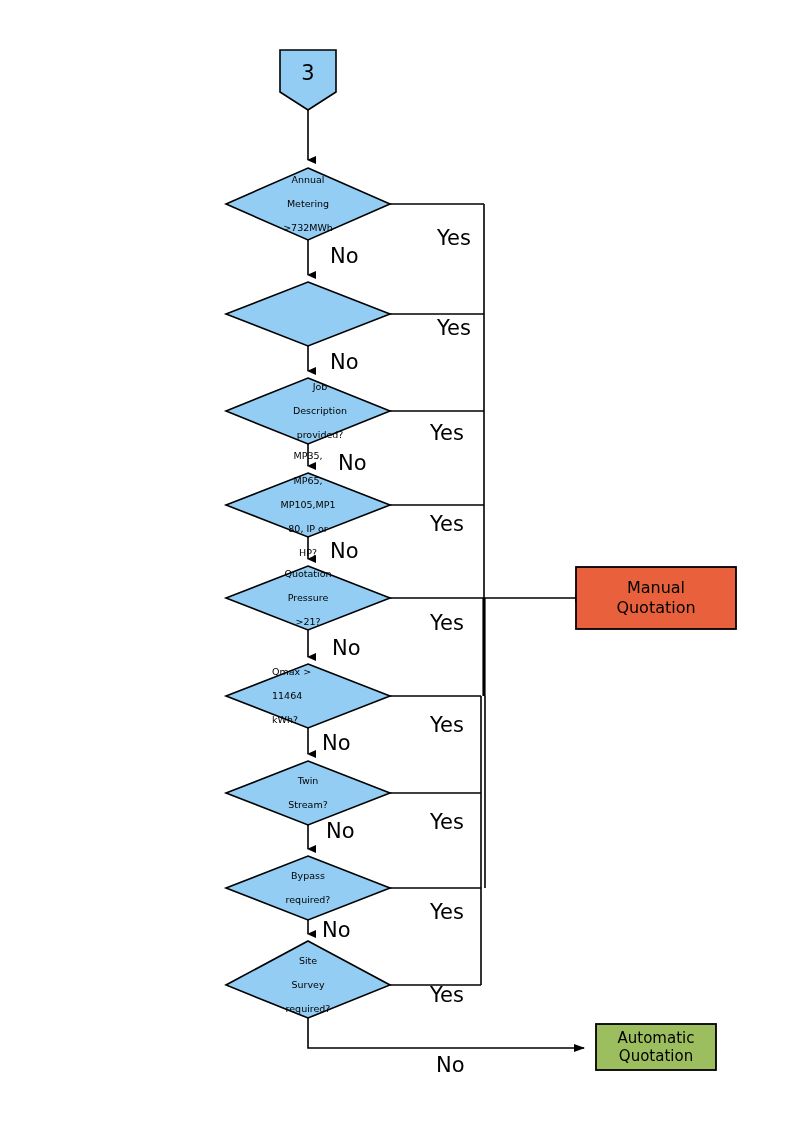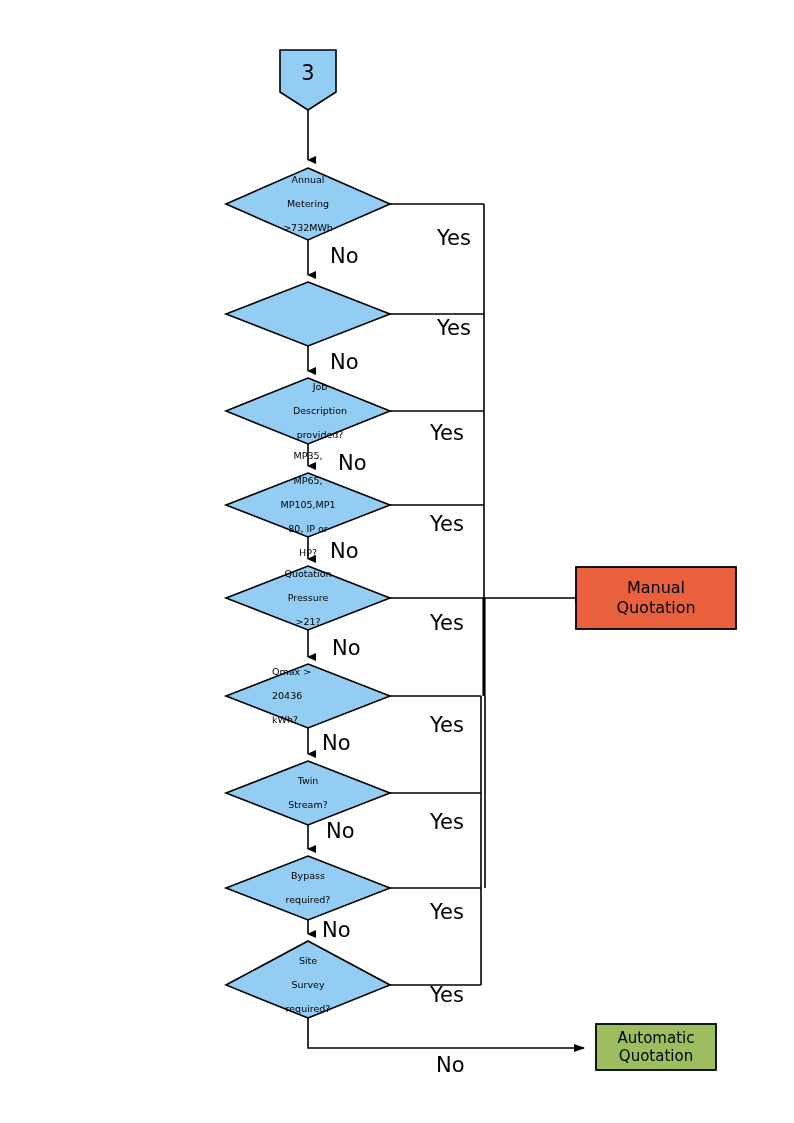--- a/index.html
+++ b/index.html
@@ -157,21 +157,21 @@
   </div>
 
   <div class="node-text diamond-label" style="left:248px; top:578px; width:120px; height:40px;">
     <span>Quotation</span>
     <span>Pressure</span>
     <span>&gt;21?</span>
   </div>
 
   <div class="node-text diamond-label left-align" style="left:272px; top:676px; width:110px; height:40px;">
     <span>Qmax &gt;</span>
-    <span>20436</span>
+    <span>11464</span>
     <span>kWh?</span>
   </div>
 
   <div class="node-text diamond-label" style="left:248px; top:778px; width:120px; height:30px;">
     <span>Twin</span>
     <span>Stream?</span>
   </div>
 
   <div class="node-text diamond-label" style="left:248px; top:873px; width:120px; height:30px;">
     <span>Bypass</span>

